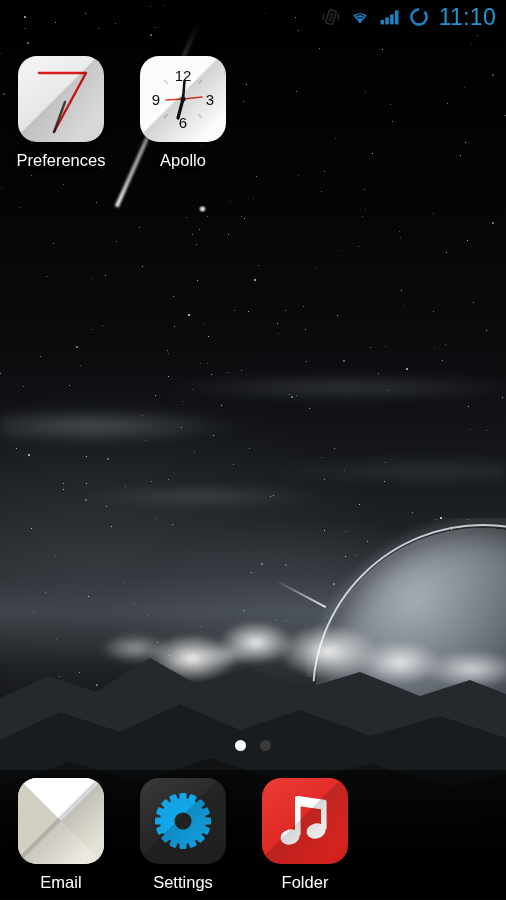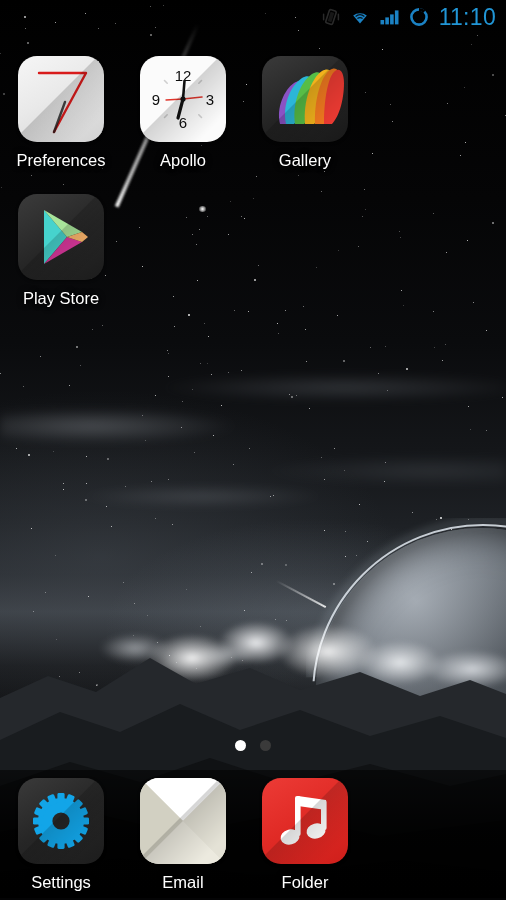--- a/index.html
+++ b/index.html
@@ -474,64 +474,51 @@
             <path d="M43 43 L38 62" stroke="#111" stroke-width="3.2" stroke-linecap="round"></path>
             <path d="M43 43 L62 41" stroke="#e0362c" stroke-width="1.6" stroke-linecap="round"></path>
             <path d="M43 43 L26 44" stroke="#e0362c" stroke-width="1.3" stroke-linecap="round"></path>
             <circle cx="43" cy="43" r="2.6" fill="#111"></circle>
           </svg>
           <div class="ll-shade"></div>
         </div>
         <div class="label">Apollo</div>
       </div>
 
-      <div class="cell">
-        <div class="icon ic-gallery">
-          <svg width="86" height="86" viewBox="0 0 86 86">
-            <path d="M18 68 C14 52 22 34 32 27 C38 23 43 26 42 34 C40 46 32 60 24 68 Z" fill="#8a52c4"></path>
-            <path d="M24 68 C20 50 28 30 40 22 C47 18 52 21 51 31 C49 45 40 61 32 68 Z" fill="#2bb6d8"></path>
-            <path d="M33 68 C30 48 38 26 50 18 C57 14 62 17 61 28 C59 44 50 62 42 68 Z" fill="#57bd46"></path>
-            <path d="M43 68 C41 46 49 22 60 15 C67 11 72 15 71 26 C69 44 60 62 52 68 Z" fill="#f2b21c"></path>
-            <path d="M53 68 C52 44 59 20 68 14 C74 10 78 14 78 25 C78 44 70 62 62 68 Z" fill="#f47b20"></path>
-            <path d="M62 68 C62 44 66 20 73 15 C78 11 82 16 82 27 C82 46 76 62 70 68 Z" fill="#ee3b33"></path>
-          </svg>
-          <div class="ll-shade"></div>
-        </div>
-        <div class="label">Gallery</div>
-      </div>
     </div>
 
     <div class="row row2">
 
 
 
-      <div class="cell">
-        <div class="icon ic-play">
-          <svg width="86" height="86" viewBox="0 0 86 86">
-            <path d="M26 16 L26 70 L49 43 Z" fill="#46d3cd"></path>
-            <path d="M26 16 L64 38 L49 43 Z" fill="#a8e59a"></path>
-            <path d="M26 70 L64 48 L49 43 Z" fill="#d8379b"></path>
-            <path d="M64 38 L70 43 L64 48 L49 43 Z" fill="#f8b36a"></path>
-          </svg>
-          <div class="ll-shade"></div>
-        </div>
-        <div class="label">Play Store</div>
-      </div>
 
       <div class="cell"></div>
     </div>
   </div>
 
   <div class="dots">
     <div class="dot on"></div>
     <div class="dot off"></div>
   </div>
 
   <div class="dock">
     <div class="row">
+
+      <div class="cell">
+        <div class="icon ic-email">
+          <svg width="86" height="86" viewBox="0 0 86 86">
+            <path d="M0 0 L86 0 L43 43 Z" fill="#ffffff"></path>
+            <path d="M0 0 L43 43 L0 86 Z" fill="#d2d0c2"></path>
+            <path d="M86 0 L86 86 L43 43 Z" fill="#e4e2d6"></path>
+            <path d="M0 86 L43 43 L86 86 Z" fill="#eceadf"></path>
+          </svg>
+          <div class="ll-shade"></div>
+        </div>
+        <div class="label">Email</div>
+      </div>
 
       <div class="cell">
         <div class="icon ic-settings">
           <svg width="86" height="86" viewBox="0 0 86 86">
             <g fill="#12a5e8">
               <circle cx="43" cy="43" r="23"></circle>
               <g>
                 <rect x="39.4" y="15" width="7.2" height="10" rx="1.4"></rect>
                 <rect x="39.4" y="61" width="7.2" height="10" rx="1.4"></rect>
                 <rect x="15" y="39.4" width="10" height="7.2" rx="1.4"></rect>
@@ -556,33 +543,20 @@
                 </g>
               </g>
             </g>
             <circle cx="43" cy="43" r="8.6" fill="#262626"></circle>
           </svg>
           <div class="ll-shade"></div>
         </div>
         <div class="label">Settings</div>
       </div>
 
-      <div class="cell">
-        <div class="icon ic-email">
-          <svg width="86" height="86" viewBox="0 0 86 86">
-            <path d="M0 0 L86 0 L43 43 Z" fill="#ffffff"></path>
-            <path d="M0 0 L43 43 L0 86 Z" fill="#d2d0c2"></path>
-            <path d="M86 0 L86 86 L43 43 Z" fill="#e4e2d6"></path>
-            <path d="M0 86 L43 43 L86 86 Z" fill="#eceadf"></path>
-          </svg>
-          <div class="ll-shade"></div>
-        </div>
-        <div class="label">Email</div>
-      </div>
-
 
       <div class="cell">
         <div class="icon ic-apollo">
           <svg width="86" height="86" viewBox="0 0 86 86">
             <g fill="#ffffff">
               <path d="M36 18 L64 22 L64 32 L36 28 Z"></path>
               <rect x="33" y="18" width="5.6" height="40" rx="2"></rect>
               <rect x="59" y="22" width="5.6" height="30" rx="2"></rect>
               <ellipse cx="28" cy="59" rx="9.6" ry="7.6" transform="rotate(-14 28 59)"></ellipse>
               <ellipse cx="54" cy="53" rx="9.6" ry="7.6" transform="rotate(-14 54 53)"></ellipse>

